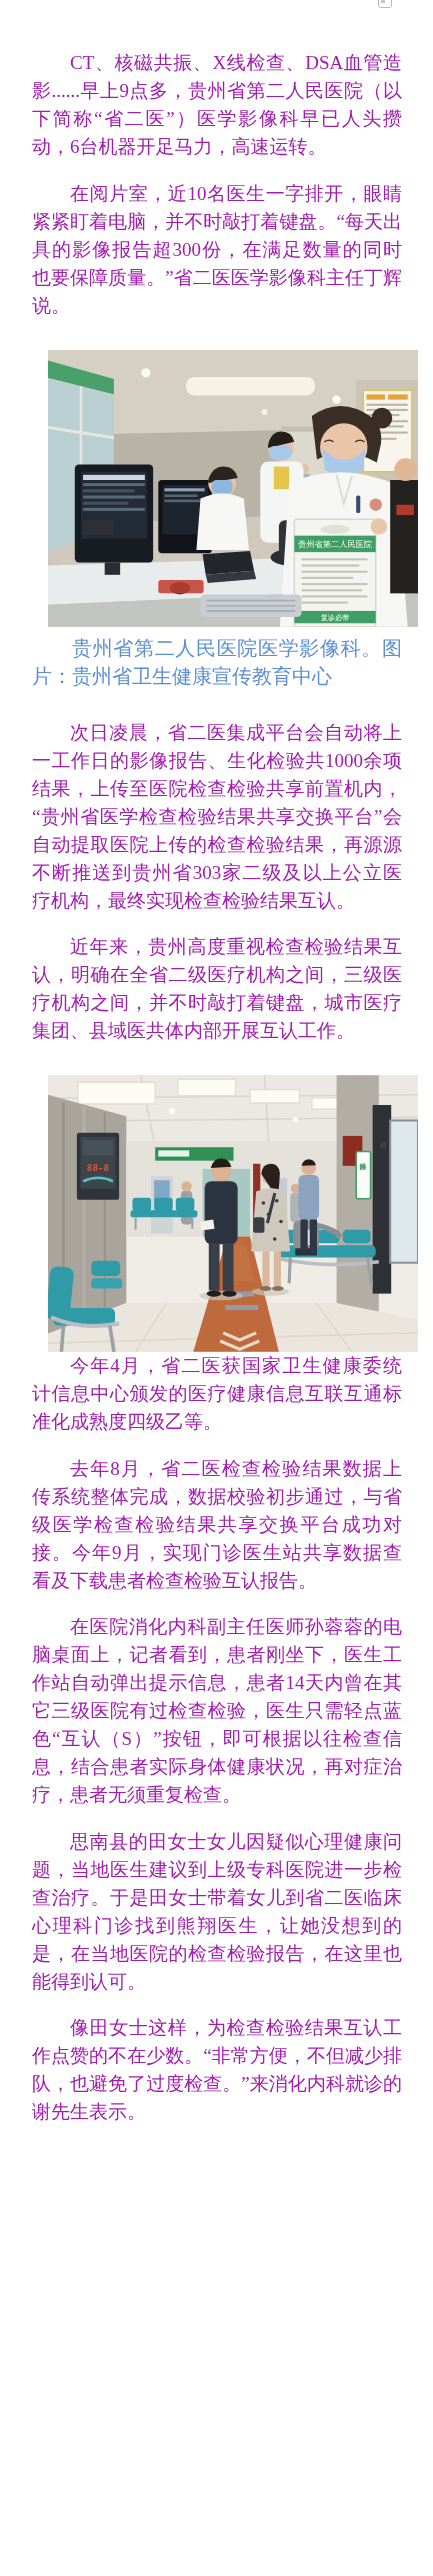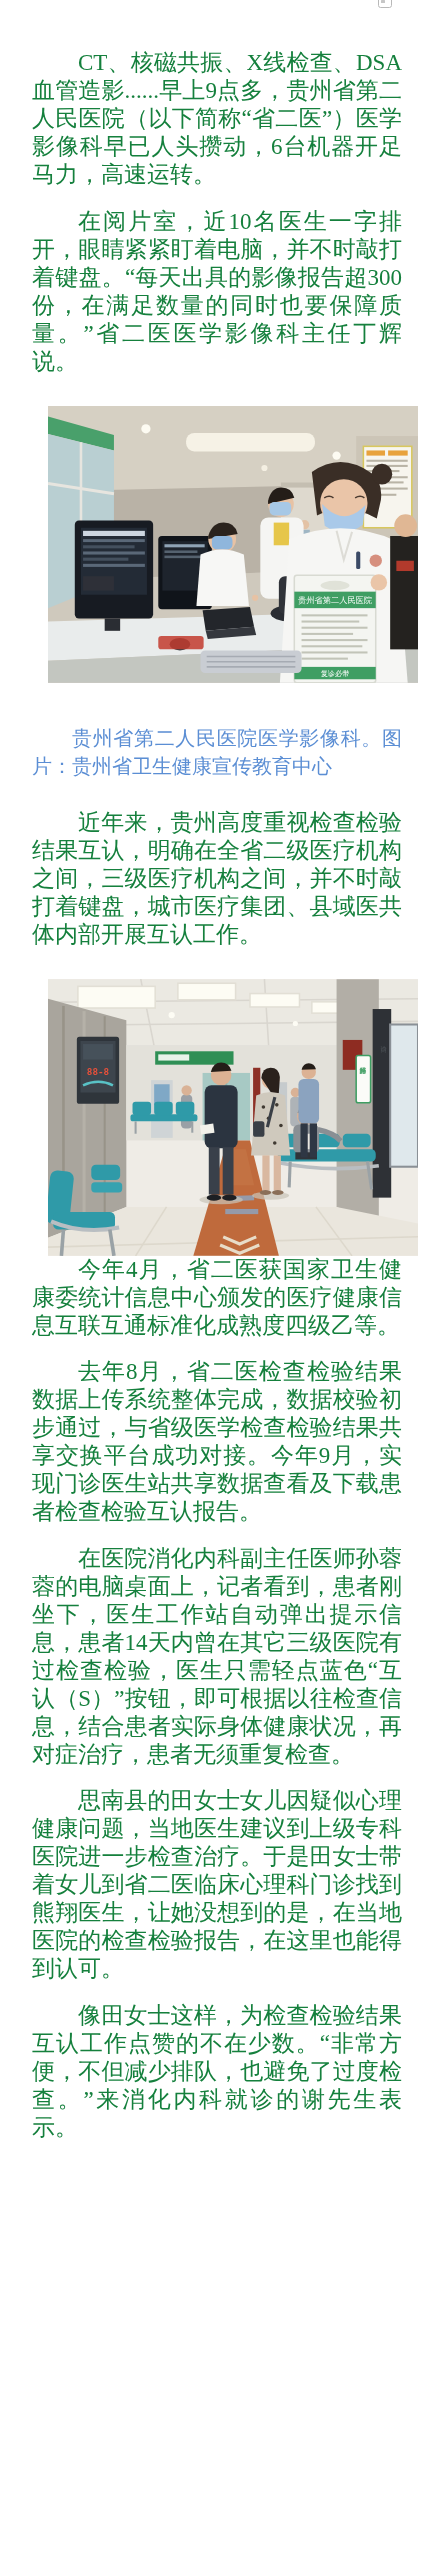--- a/index.html
+++ b/index.html
@@ -14,32 +14,32 @@
     width:12.4px; height:8.8px;
     border:1.5px solid #b9b9b9; border-radius:2.6px;
     background:#fff;
   }
   .top-icon::after{
     content:""; position:absolute; left:2.1px; top:2.1px;
     width:4.1px; height:2.6px; background:#c6c6c6; border-radius:0.5px;
   }
   .article{ padding:49px 31px 0 32px; }
   p.body{
-    font-size:23px; line-height:28px; color:#15803d;
+    font-size:19px; line-height:28px; color:#a21caf;
     text-align:justify; text-indent:2em;
     margin:0 0 18.5px 0;
     font-family:Liberation Serif, serif;
   }
   figure{ margin:30px 0 0 0;padding-left:16px; }
   figure svg{ display:block; }
   p.caption{
     font-family:"Liberation Sans","DejaVu Sans",sans-serif;
     font-size:20px; line-height:28px; color:#5b8ed4;
     text-align:justify; text-indent:2em;
-    margin:41px 0 29px 0;
+    margin:7px 0 29px 0;
   }
 </style>
 </head>
 <body>
 
 <div class="top-icon"></div>
 
 <div class="article">
 
   <p class="body">CT、核磁共振、X线检查、DSA血管造影......早上9点多，贵州省第二人民医院（以下简称“省二医”）医学影像科早已人头攒动，6台机器开足马力，高速运转。</p>
@@ -163,20 +163,21 @@
       <line x1="308" y1="486" x2="480" y2="486" stroke="#a6abb3" stroke-width="3"></line>
       <line x1="308" y1="496" x2="480" y2="496" stroke="#a6abb3" stroke-width="3"></line>
       <line x1="308" y1="506" x2="480" y2="506" stroke="#a6abb3" stroke-width="3"></line>
       <ellipse cx="256" cy="462" rx="20" ry="12" fill="#3a3f45"></ellipse>
       <rect x="214" y="446" width="88" height="26" rx="6" fill="#c23b2e" opacity="0.85"></rect>
     </svg>
   </figure>
 
   <p class="caption">贵州省第二人民医院医学影像科。图片：贵州省卫生健康宣传教育中心</p>
 
+  <p class="body">次日凌晨，省二医集成平台会自动将上一工作日的影像报告、生化检验共1000余项结果，上传至医院检查检验共享前置机内，“贵州省医学检查检验结果共享交换平台”会自动提取医院上传的检查检验结果，再源源不断推送到贵州省303家二级及以上公立医疗机构，最终实现检查检验结果互认。</p>
   <p class="body">近年来，贵州高度重视检查检验结果互认，明确在全省二级医疗机构之间，三级医疗机构之间，并不时敲打着键盘，城市医疗集团、县域医共体内部开展互认工作。</p>
 
   <figure>
     <svg viewBox="0 0 718 537" width="370" height="277">
       <rect width="718" height="537" fill="#efece6"></rect>
 
       <polygon points="0,0 718,0 718,128 370,165 0,135" fill="#ebe9e2"></polygon>
       <line x1="0" y1="45" x2="718" y2="38" stroke="#d9d6cf" stroke-width="3"></line>
       <line x1="0" y1="90" x2="718" y2="82" stroke="#d9d6cf" stroke-width="3"></line>
       <line x1="180" y1="0" x2="210" y2="150" stroke="#d9d6cf" stroke-width="3"></line>

